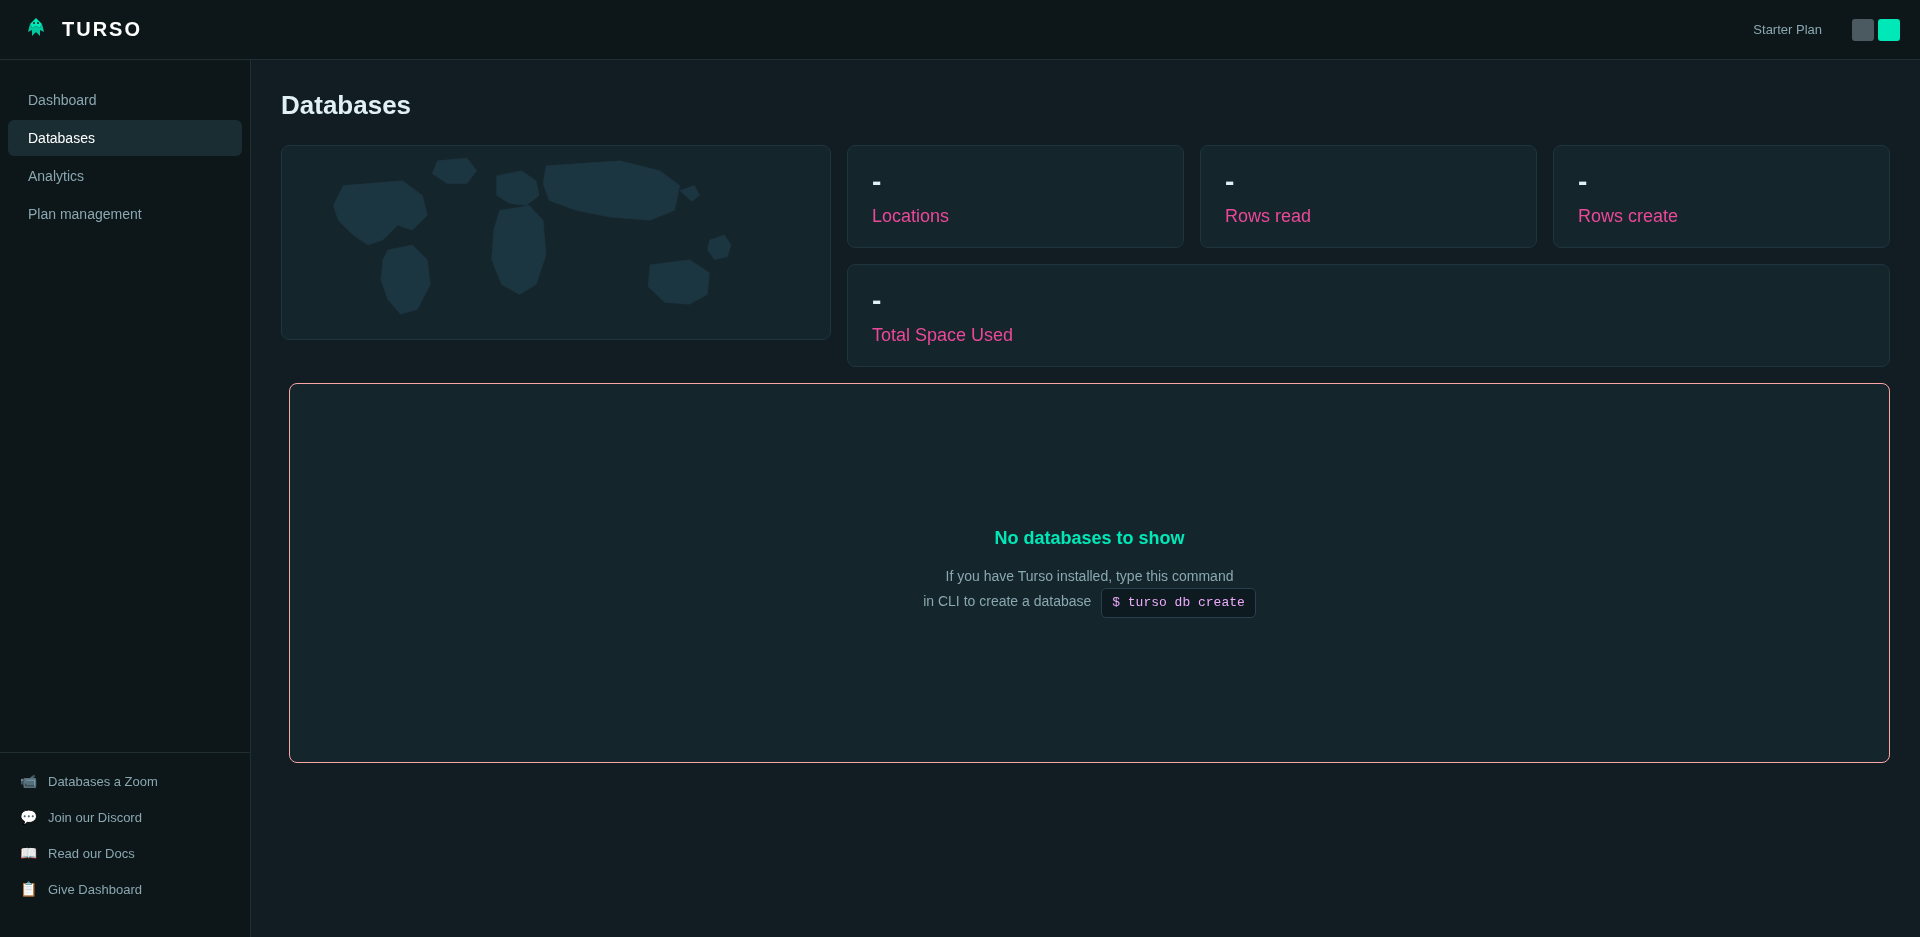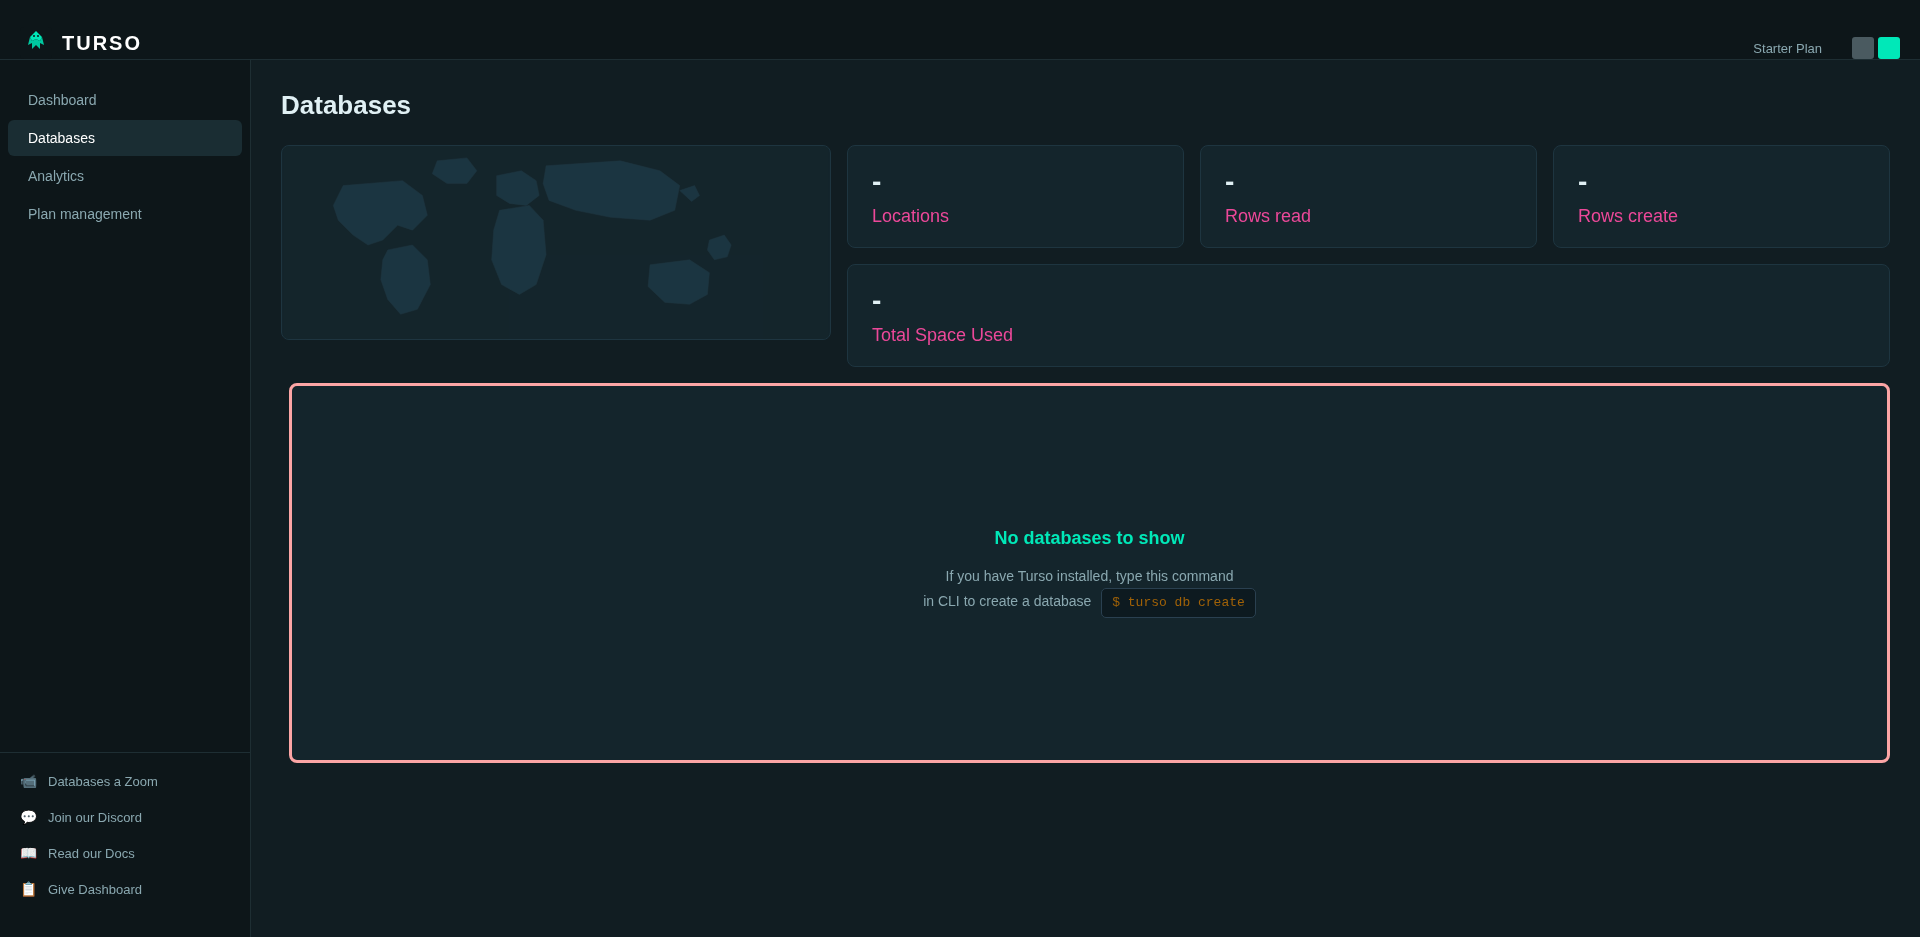--- a/index.html
+++ b/index.html
@@ -13,21 +13,21 @@
       overflow: hidden;
       display: flex;
       flex-direction: column;
     }
 
     
     .topnav {
       height: 60px;
       background-color: #0d1619;
       display: flex;
-      align-items: flex-end;
+      align-items: center;
       justify-content: space-between;
       padding: 0 20px;
       border-bottom: 1px solid #1e2e33;
       flex-shrink: 0;
     }
 
     .logo {
       display: flex;
       align-items: center;
       gap: 10px;
@@ -200,21 +200,21 @@
       border: 1px solid #1e3540;
       border-radius: 8px;
       padding: 20px 24px;
       display: flex;
       flex-direction: column;
     }
 
     
     .db-empty-card {
       background-color: #14252c;
-      border: 3px solid #fca5a5;
+      border: 1px solid #fca5a5;
       border-radius: 8px;
       min-height: 380px;
       display: flex;
       flex-direction: column;
       align-items: center;
       justify-content: center;
       gap: 16px;
       margin-left: 8px;
     }
 
@@ -232,21 +232,21 @@
     }
 
     .cli-command {
       display: inline-block;
       background-color: #0d1a20;
       border: 1px solid #2a4050;
       border-radius: 5px;
       padding: 3px 10px;
       font-family: 'Courier New', monospace;
       font-size: 13px;
-      color: #a16207;
+      color: #f0abfc;
       margin-left: 6px;
       text-align: center;
     }
 
     
     .stats-right {
       flex: 1;
       display: flex;
       flex-direction: column;
       gap: 16px;

